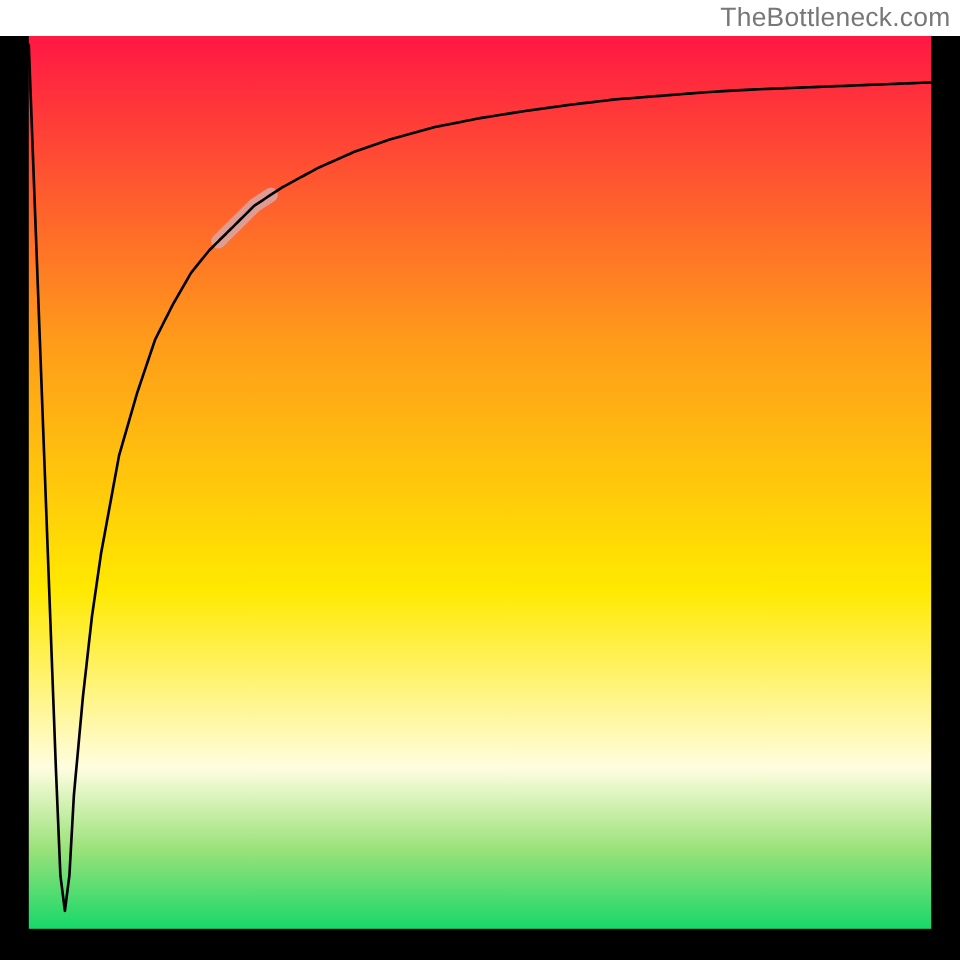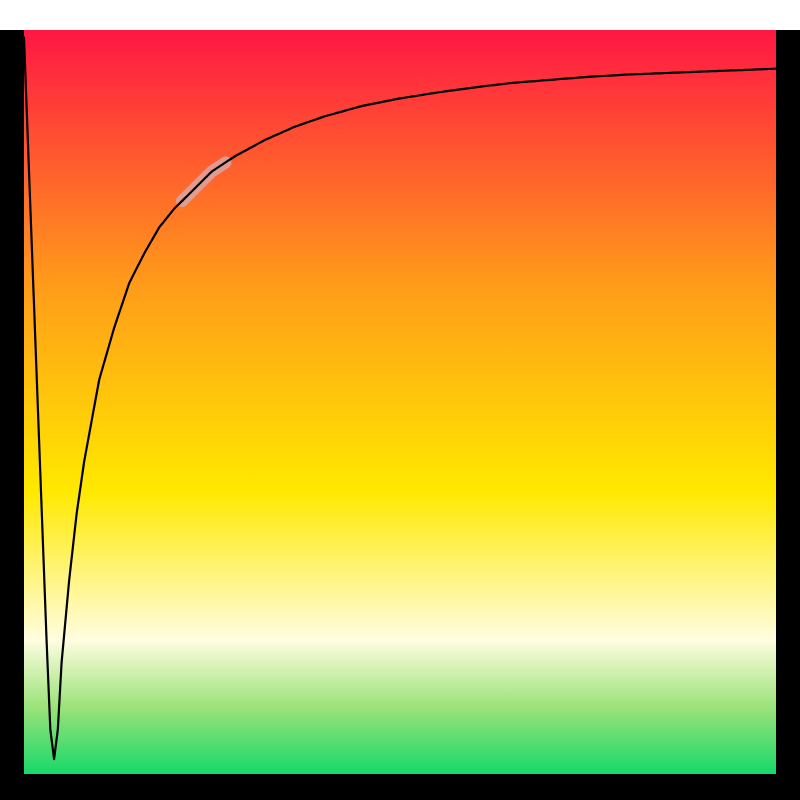--- a/index.html
+++ b/index.html
@@ -27,20 +27,21 @@
     user-select: none;
   }
   svg {
     display: block;
   }
 </style>
 </head>
 <body>
 
 <div class="stage">
+  <div class="watermark">TheBottleneck.com</div>
 
   <svg id="chart-svg" width="800" height="800" viewBox="0 0 800 800">
     <defs>
       <linearGradient id="bg-grad" x1="0" y1="0" x2="0" y2="1">
         <stop id="g0" offset="0%" stop-color="#ff1744"></stop>
         <stop id="g1" offset="34%" stop-color="#ff9b1a"></stop>
         <stop id="g2" offset="62%" stop-color="#ffe900"></stop>
         <stop id="g3" offset="82%" stop-color="#fffde0"></stop>
         <stop id="g4" offset="91%" stop-color="#9be27a"></stop>
         <stop id="g5" offset="100%" stop-color="#17d86a"></stop>

